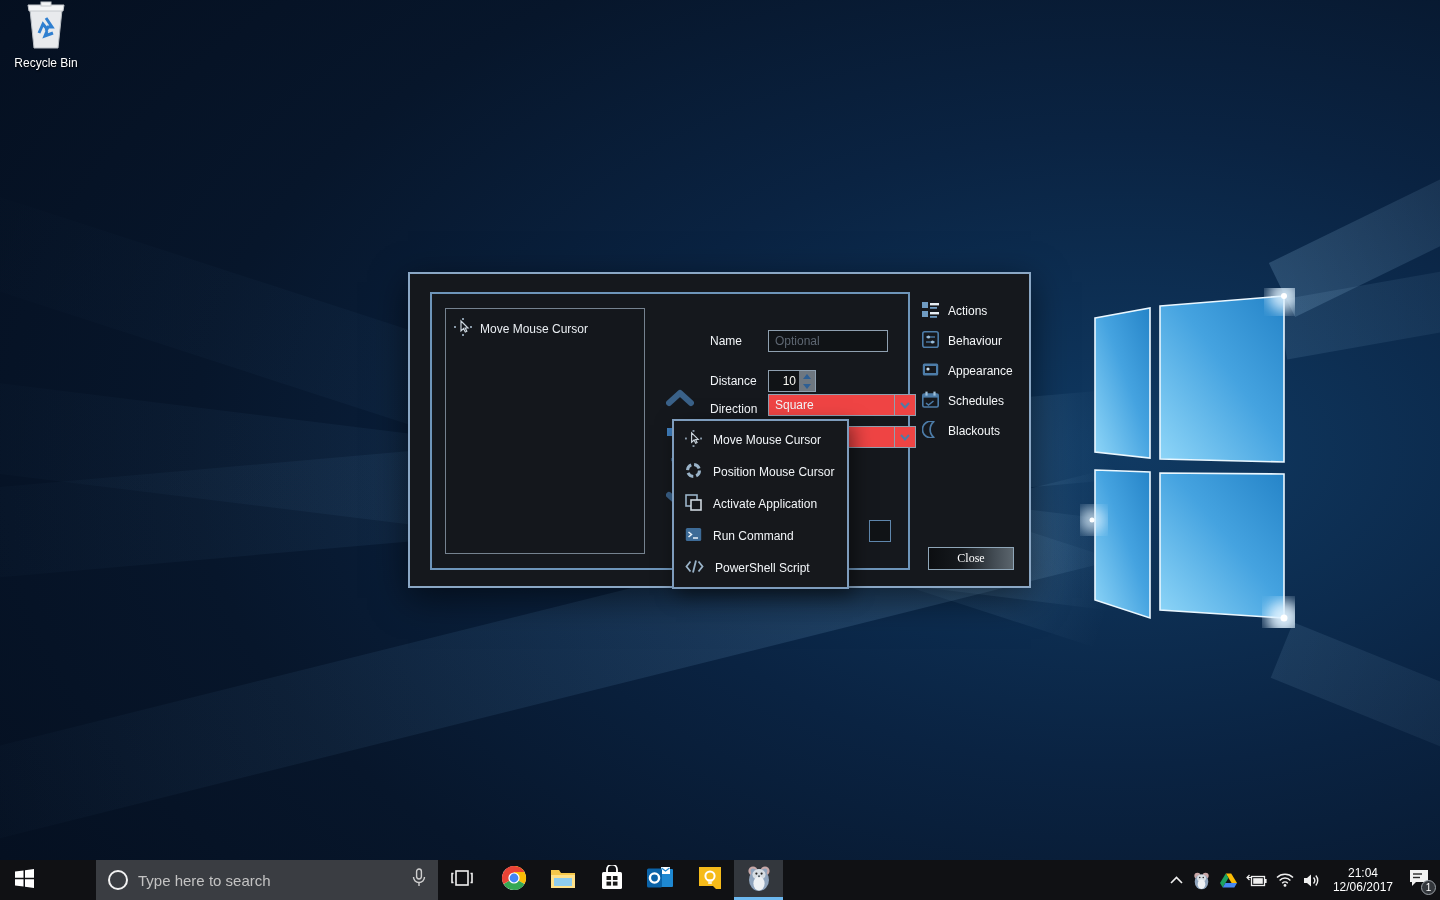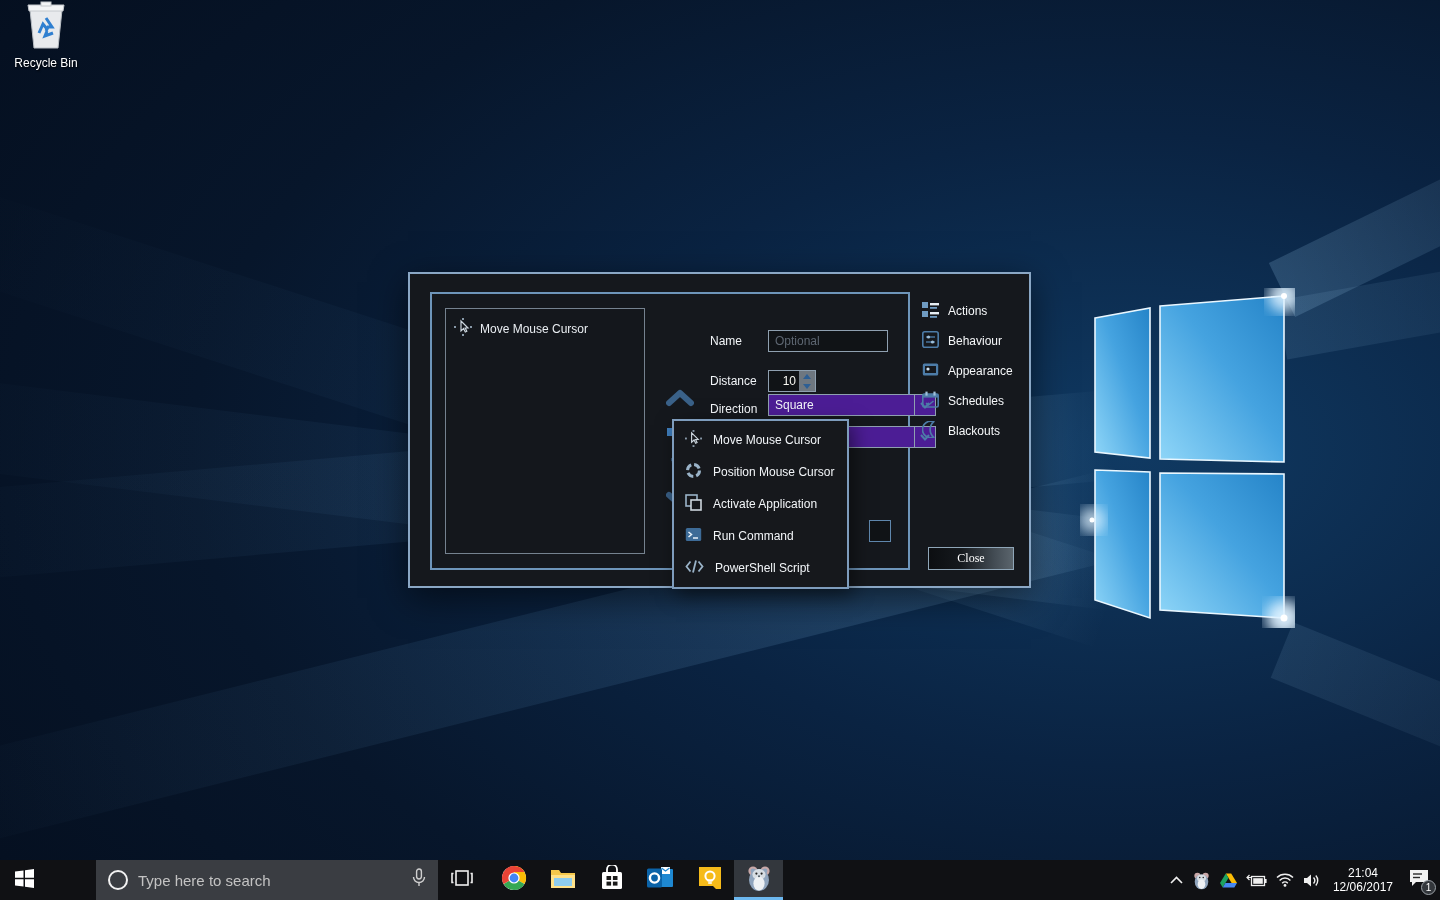--- a/index.html
+++ b/index.html
@@ -41,21 +41,21 @@
         font-family:"Liberation Sans", sans-serif; height:22px; padding:0 6px; }
   .tb::placeholder { color:#5d6671; }
   .name-input { width:120px; }
   .spinbox { display:flex; width:48px; height:22px; border:1px solid #8fa0b0; background:#101316; }
   .spin-val { width:30px; height:20px; border:none; background:transparent; color:#f8f8f2; font-size:12px;
               text-align:right; padding-right:3px; font-family:"Liberation Sans", sans-serif; }
   .spin-btns { width:16px; display:flex; flex-direction:column; background:#6e7780; }
   .spin-btn { flex:1; display:flex; align-items:center; justify-content:center; cursor:pointer; }
   .tri-up { width:0; height:0; border-left:4px solid transparent; border-right:4px solid transparent; border-bottom:5px solid #2d5f94; }
   .tri-dn { width:0; height:0; border-left:4px solid transparent; border-right:4px solid transparent; border-top:5px solid #2d5f94; }
-  .combo { display:flex; width:168px; height:22px; border:1px solid #8fa0b0; background:#4c1d95; cursor:pointer; }
+  .combo { display:flex; width:148px; height:22px; border:1px solid #8fa0b0; background:#ef4444; cursor:pointer; }
   .combo-text { flex:1; color:#f2f5f8; font-size:12px; display:flex; align-items:center; padding-left:6px; }
   .combo-arrow { width:21px; border-left:1px solid #8fa0b0; display:flex; align-items:center; justify-content:center; }
 
   .hidden-checkbox { position:absolute; left:437px; top:226px; width:22px; height:22px;
     border:1px solid #5f87ad; background:#101316; }
 
   .side-nav { position:absolute; left:512px; top:22px; width:108px; }
   .side-item { display:flex; align-items:center; gap:9px; height:30px; cursor:pointer; }
   .side-item .s-lbl { color:#f5f7f9; font-size:12px; }
 

